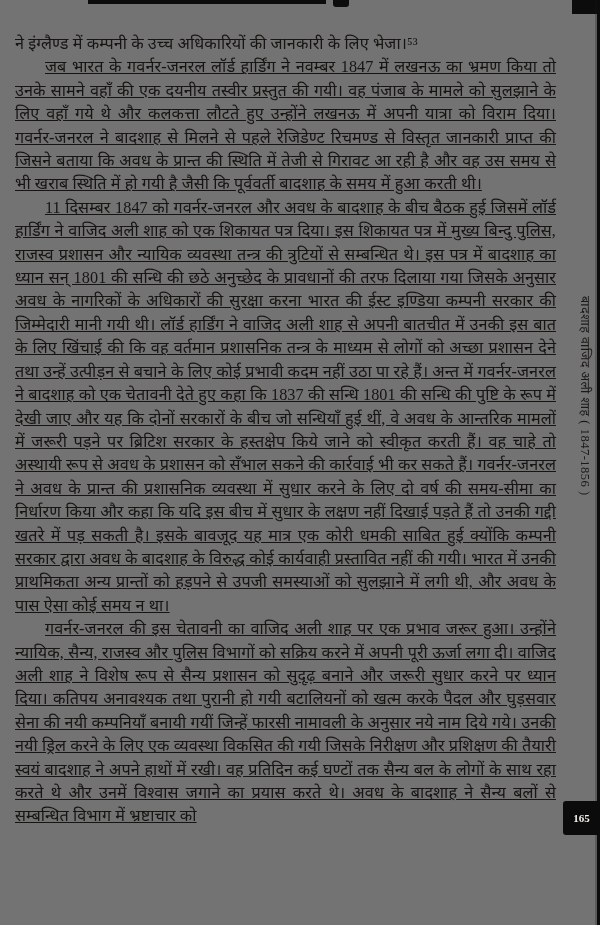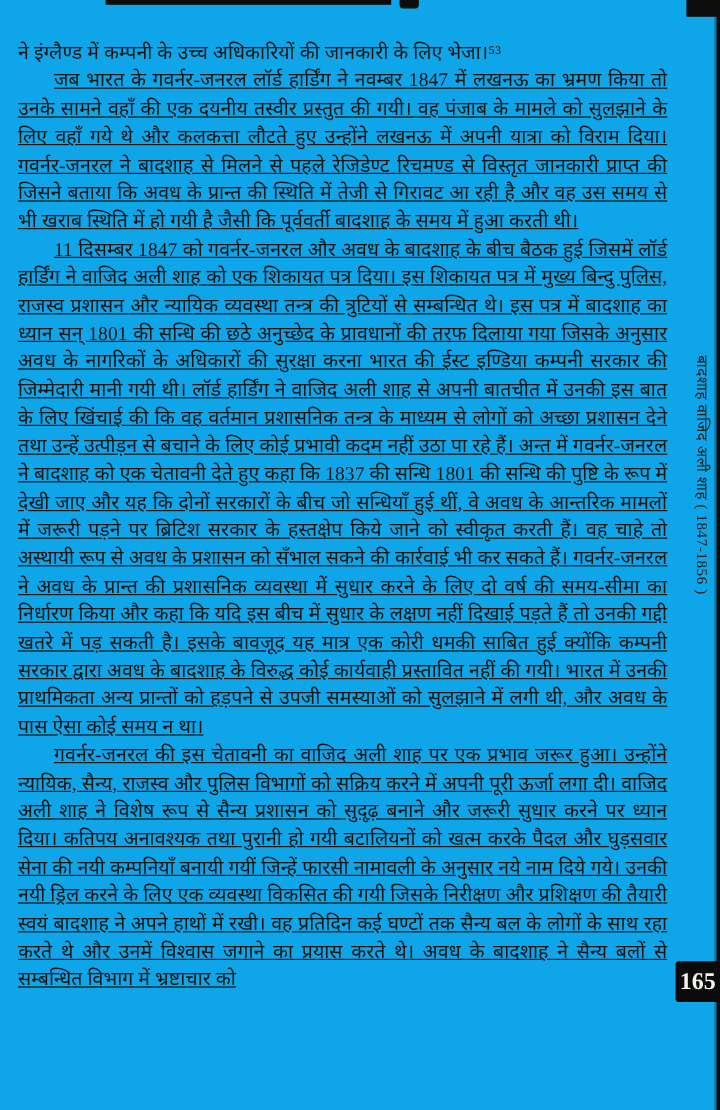--- a/index.html
+++ b/index.html
@@ -2,21 +2,21 @@
 <html lang="hi"><head>
 <meta charset="utf-8">
 <style>
   * { margin: 0; padding: 0; box-sizing: border-box; }
   html, body { background: #888; }
   .page {
     position: relative;
     width: 600px;
     height: 925px;
     margin: 0 auto;
-    background: #0ea5e9;
+    background: #737373;
     overflow: hidden;
     font-family: "Liberation Serif", "DejaVu Serif", serif;
     color: #171512;
   }
   
   .artifact { position: absolute; background: #0c0c0c; }
   .artifact-top-bar    { left: 88px;  top: 0;  width: 238px; height: 4px; }
   .artifact-top-blob   { left: 333px; top: 0;  width: 16px;  height: 7px; border-radius: 0 0 3px 3px; }
   .artifact-corner     { right: 0;    top: 0;  width: 28px;  height: 14px; }
   .artifact-right-edge { right: 0;    top: 0;  width: 3px;   height: 925px; }
@@ -52,21 +52,21 @@
     right: 0;
     top: 801px;
     width: 37px;
     height: 34px;
     background: #0b0b0b;
     color: #f5f2ec;
     display: flex;
     align-items: center;
     justify-content: center;
     font-weight: bold;
-    font-size: 20px;
+    font-size: 11px;
     border-radius: 3px 0 0 3px;
   }
 </style>
 </head>
 <body>
 
 <div class="page">
 
   <div class="artifact artifact-top-bar"></div>
   <div class="artifact artifact-top-blob"></div>

